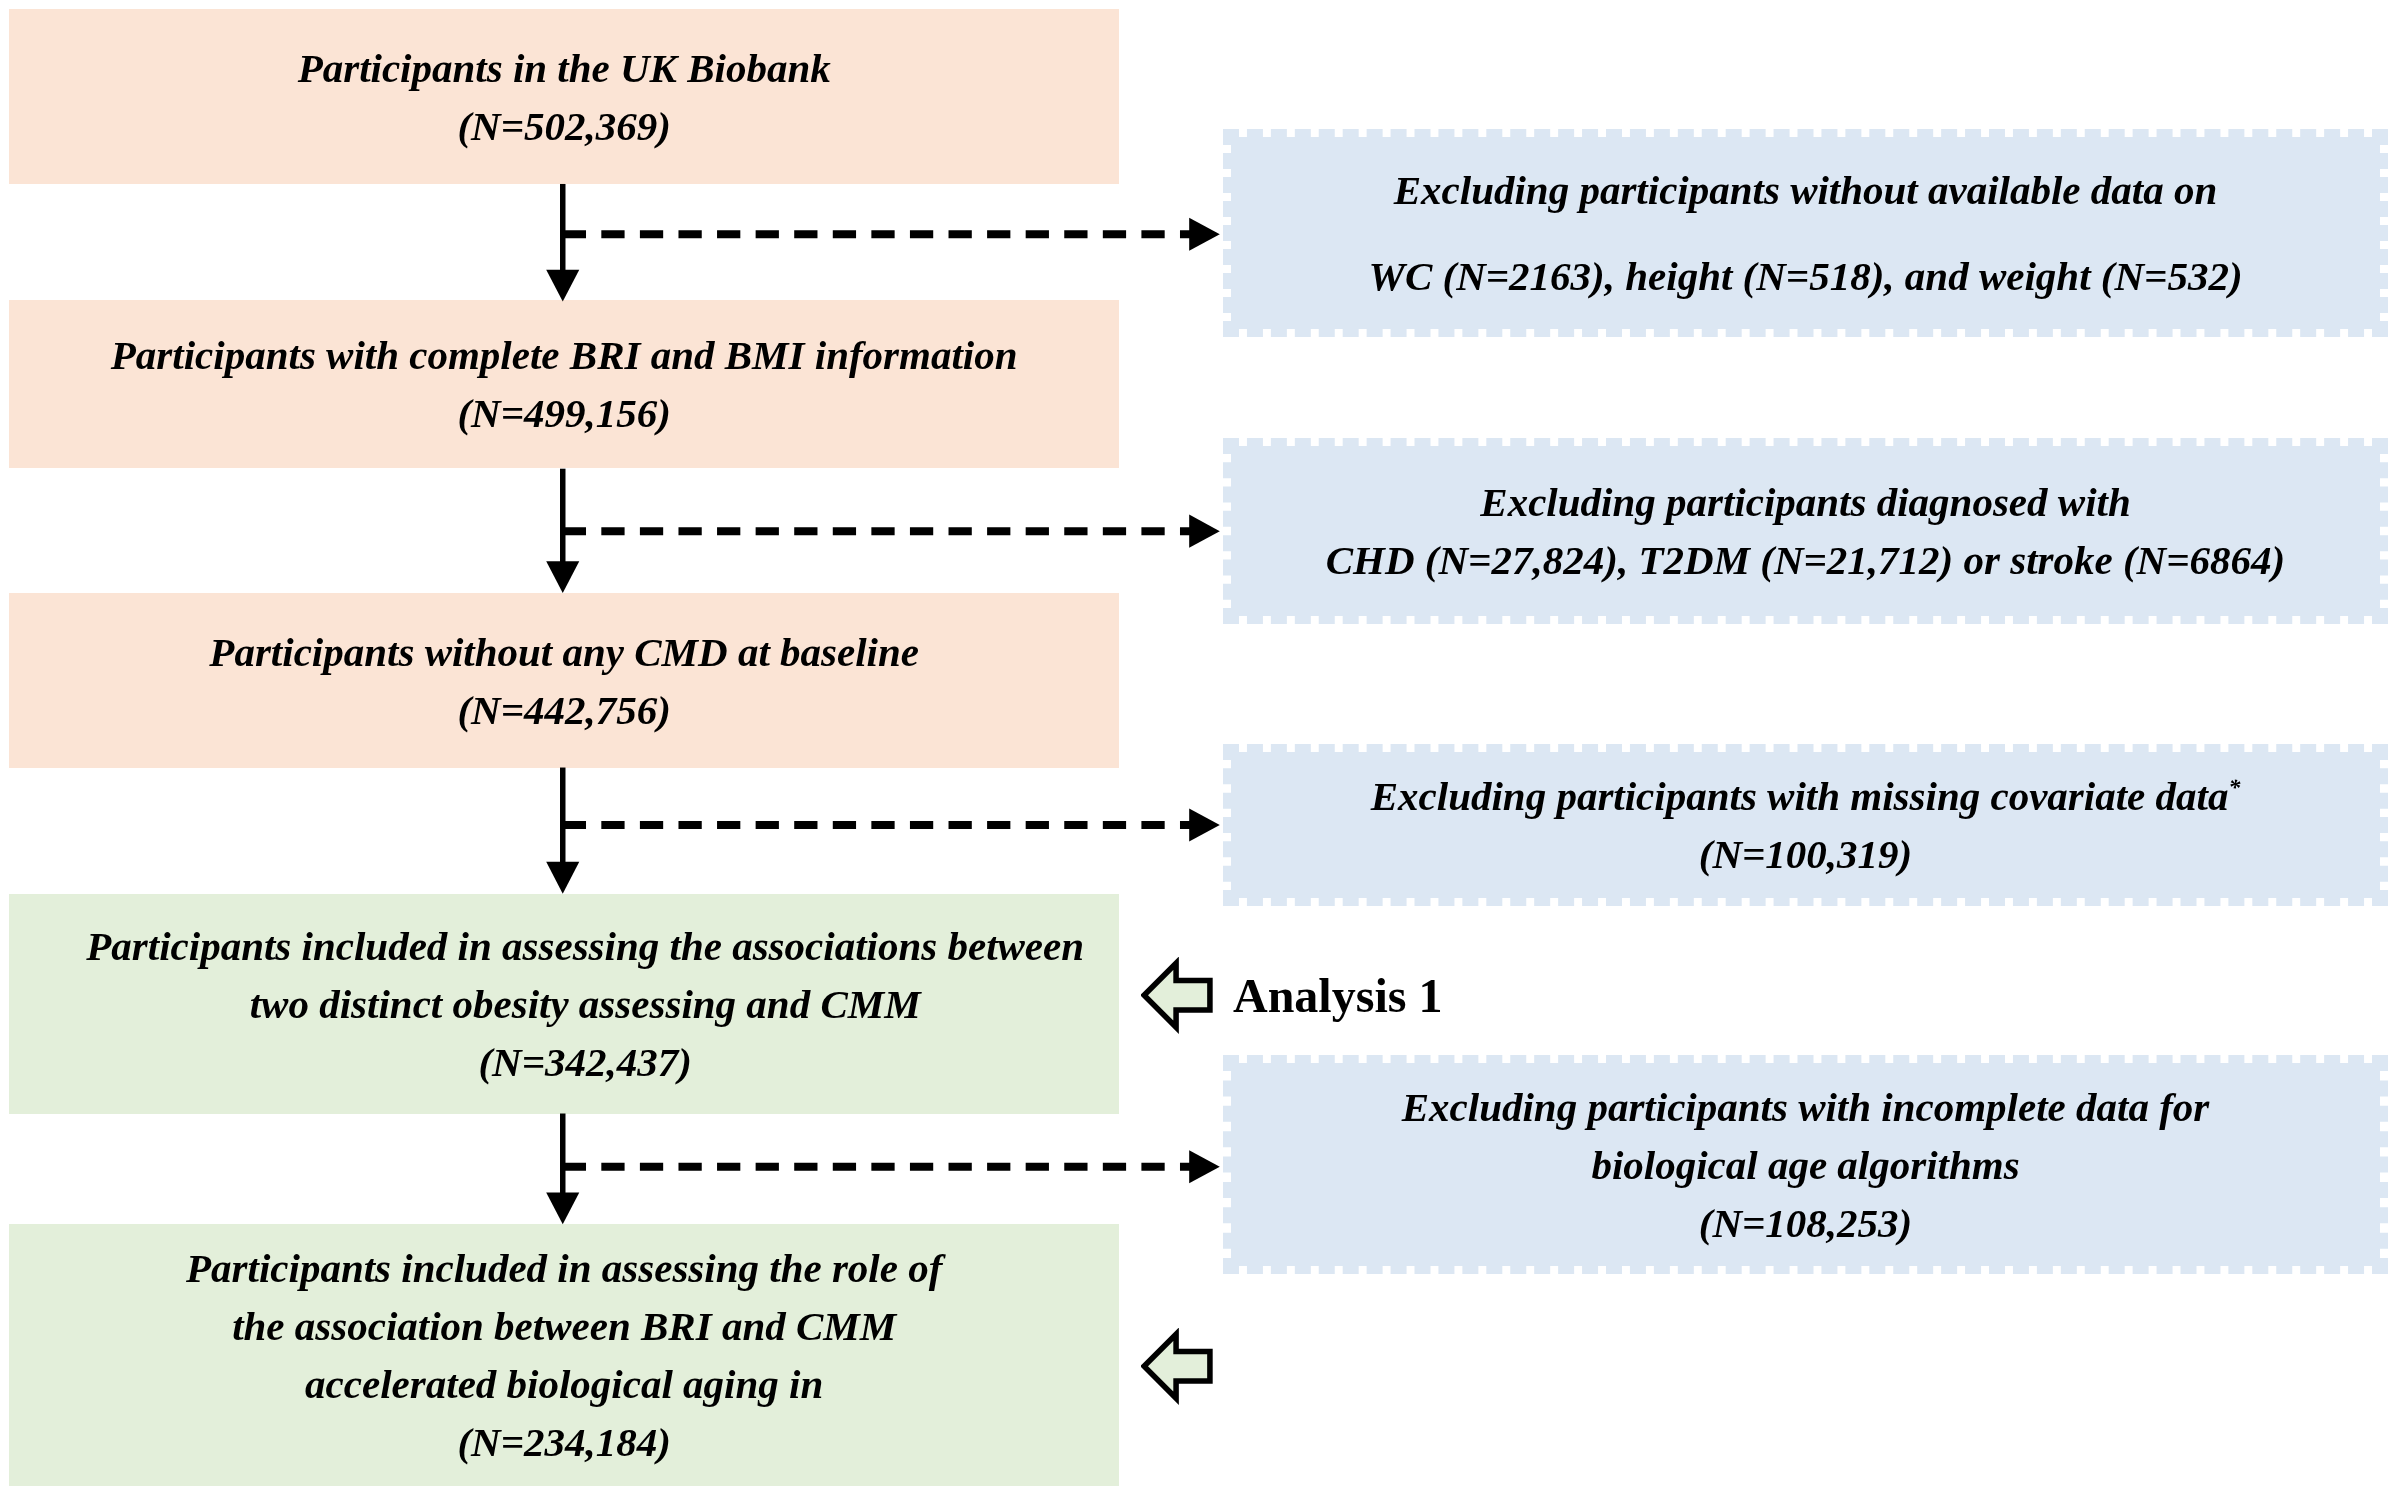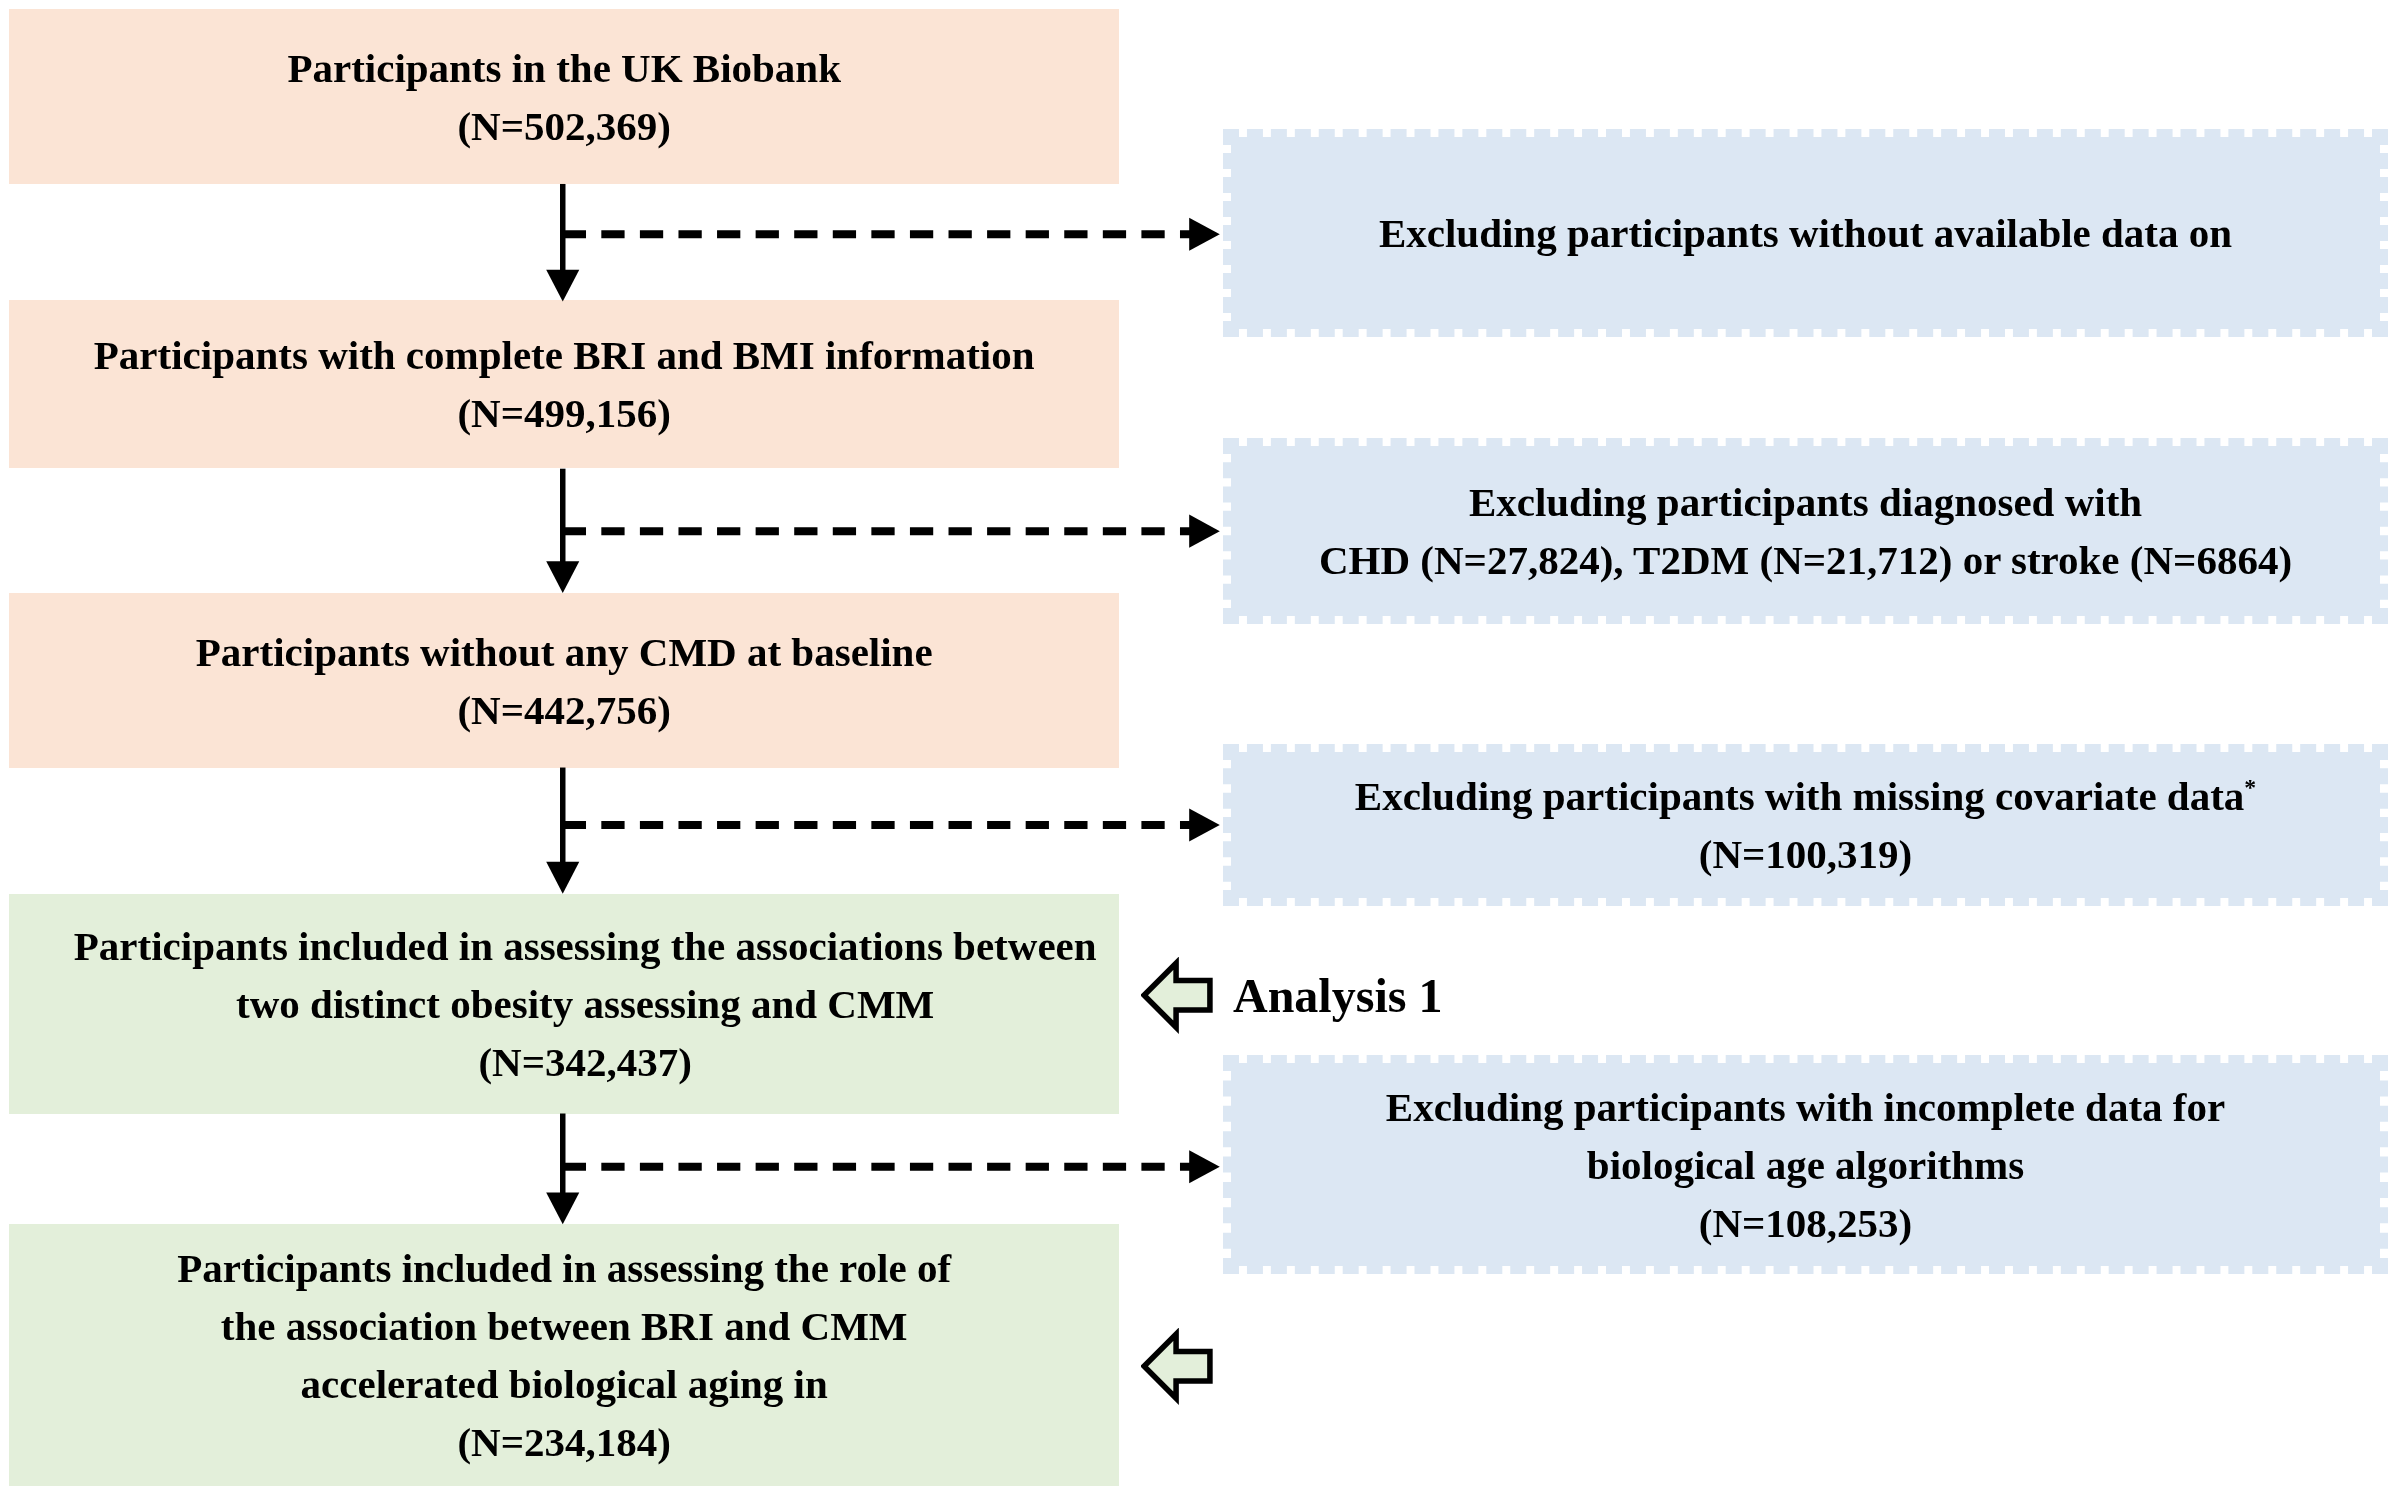--- a/index.html
+++ b/index.html
@@ -6,20 +6,21 @@
   body{
     width:2401px;height:1513px;position:relative;
     font-family:"Liberation Serif","DejaVu Serif",serif;
     font-weight:bold;color:#000;
   }
   .canvas{position:absolute;left:0;top:0;width:2401px;height:1513px;}
   .box{
     position:absolute;box-sizing:border-box;
     display:flex;flex-direction:column;justify-content:center;align-items:center;
     text-align:center;
+    font-style:italic;
   }
   .box .line{font-size:41px;line-height:58px;white-space:nowrap;}
   .peach{background:var(--color-peach,#fbe4d5);}
   .green{background:var(--color-green,#e3efda);}
   .blue{
     background:var(--color-blue,#dce7f3);
     border:8px dashed var(--color-blue,#dce7f3);
     background-clip:padding-box;
   }
   sup{font-size:0.58em;line-height:0;vertical-align:super;}
@@ -72,20 +73,21 @@
 
   <div class="box green" id="box-analysis2-pop">
     <div class="line">Participants included in assessing the role of</div>
     <div class="line">the association between BRI and CMM</div>
     <div class="line">accelerated biological aging in</div>
     <div class="line">(N=234,184)</div>
   </div>
 
   <div class="box blue" id="box-excl-anthro">
     <div class="line">Excluding participants without available data on</div>
+    <div class="line">WC (N=2163), height (N=518), and weight (N=532)</div>
   </div>
 
   <div class="box blue" id="box-excl-cmd">
     <div class="line">Excluding participants diagnosed with</div>
     <div class="line">CHD (N=27,824), T2DM (N=21,712) or stroke (N=6864)</div>
   </div>
 
   <div class="box blue" id="box-excl-covariates">
     <div class="line"><span>Excluding participants with missing covariate data</span><sup>*</sup></div>
     <div class="line">(N=100,319)</div>

